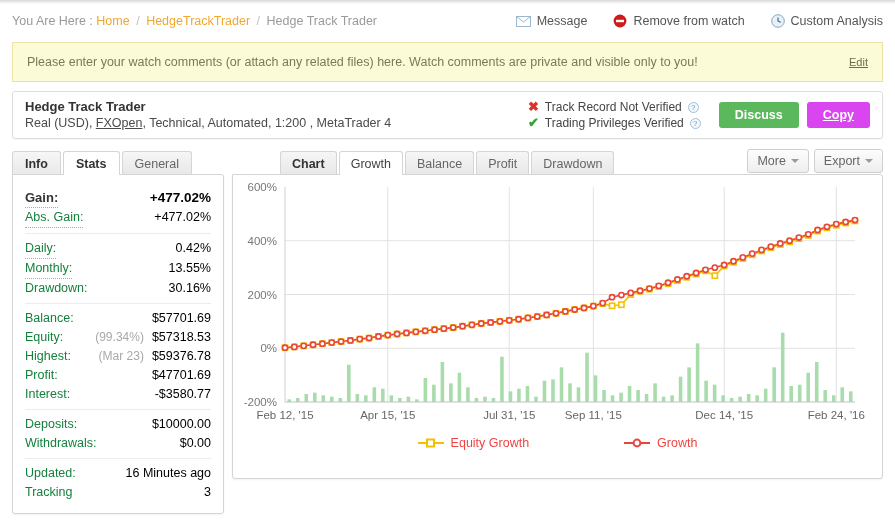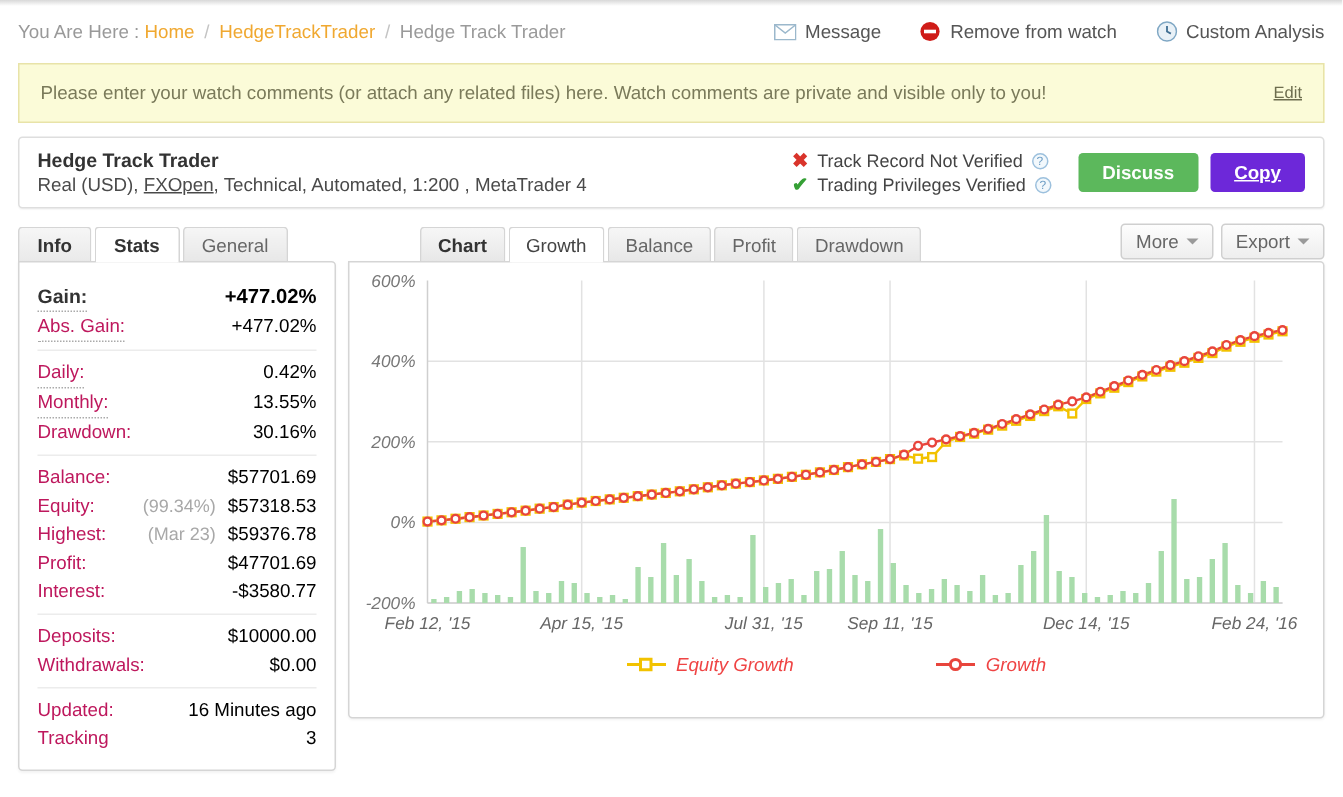--- a/index.html
+++ b/index.html
@@ -57,21 +57,21 @@
   .xmark { color:#d9342b; font-weight:bold; font-size:13px;}
   .chk   { color:#35a035; font-weight:bold; font-size:13px;}
   .qm { display:inline-block; width:11px;height:11px;border-radius:50%;
         border:1px solid #9cc0dd; color:#6b9cc4; font-size:8px; line-height:10px;
         text-align:center; background:#f2f8fc;}
   .btns { display:flex; gap:8px; }
   .btn { border:none; border-radius:3px; color:#fff; font-weight:bold;
          font-size:12.5px; padding:6px 16px; cursor:pointer;
          font-family:"Liberation Sans", sans-serif; }
   .btn-discuss { background:#5cb85c; }
-  .btn-copy { background:#6d28d9;text-decoration:underline; }
+  .btn-copy { background:#d946ef;text-decoration:underline; }
 
   
   .main { display:flex; gap:8px; margin: 9px 12px 0 12px; align-items:flex-start;}
 
   
   .left { width:212px; }
   .tabs { display:flex; align-items:flex-end; height:26px; gap:0; }
   .tab {
     font-size:12.5px; padding:5px 12px 4px 12px; cursor:pointer;
     border:1px solid #d5d5d5; border-bottom:none;
@@ -82,21 +82,21 @@
   .tab.first { font-weight:bold; color:#333; background:linear-gradient(#f6f6f6,#e9e9e9); }
   .panel {
     border:1px solid #d5d5d5; background:#fff; border-radius:0 3px 3px 3px;
     padding: 8px 12px 6px 12px; position:relative; z-index:1;
     box-shadow:0 1px 2px rgba(0,0,0,.05);
   }
   .grp { padding:5px 0; }
   .grp + .grp { border-top:1px solid #ececec; }
   .row { display:flex; justify-content:space-between; align-items:baseline;
          line-height:19px; font-size:12.5px; color:#555; white-space:nowrap;}
-  .row .k { color:#be185d; }
+  .row .k { color:#15803d; }
   .row .k.dot { border-bottom:1px dotted #aaa; }
   .row .v { color:#000000; }
   .big .k { font-weight:bold; font-size:13px; color:#333;}
   .big .v { font-weight:bold; font-size:13.5px; }
   .green { color:#19a35a; }
   .vwrap { display:flex; gap:8px; align-items:baseline;}
   .muted { color:#a8a8a8; font-size:12px; }
 
   
   .right { flex:1; }
@@ -114,21 +114,21 @@
     font-size:12.5px; color:#666; padding:4px 9px; cursor:pointer;
     border:1px solid #cfcfcf; background:linear-gradient(#fdfdfd,#eeeeee);
     border-radius:3px; margin-left:5px; display:flex; align-items:center; gap:5px;
     position:relative; top:-1px;
   }
   .caret { width:0;height:0;border-left:4px solid transparent;border-right:4px solid transparent;
            border-top:4px solid #9a9a9a; display:inline-block;}
   .chartbox {
     border:1px solid #d5d5d5; background:#fff; border-radius:0 3px 3px 3px;
     box-shadow:0 1px 2px rgba(0,0,0,.05);
-    position:relative; height:305px; z-index:1;font-style:italic;
+    position:relative; height:305px; z-index:1;
   }
   .chartsvg { display:block; }
   .legend { display:flex; justify-content:center; gap:95px; margin-top:-4px;}
   .lg { display:flex; align-items:center; gap:7px; font-size:12.5px; color:#ef4444;}
 </style>
 </head>
 <body>
 
 <div class="topbar-shadow"></div>
 

